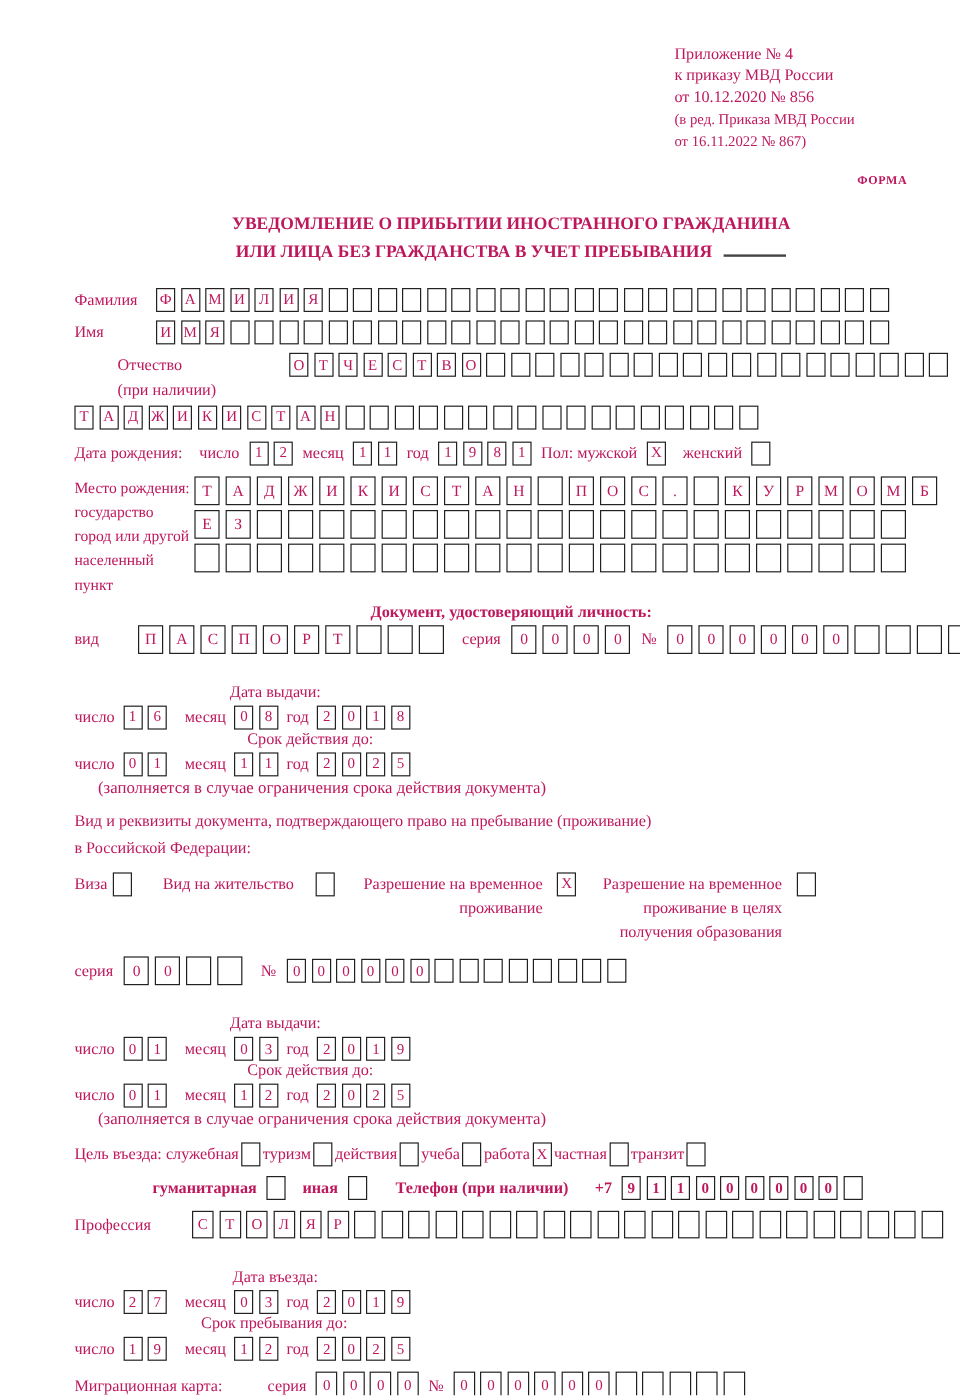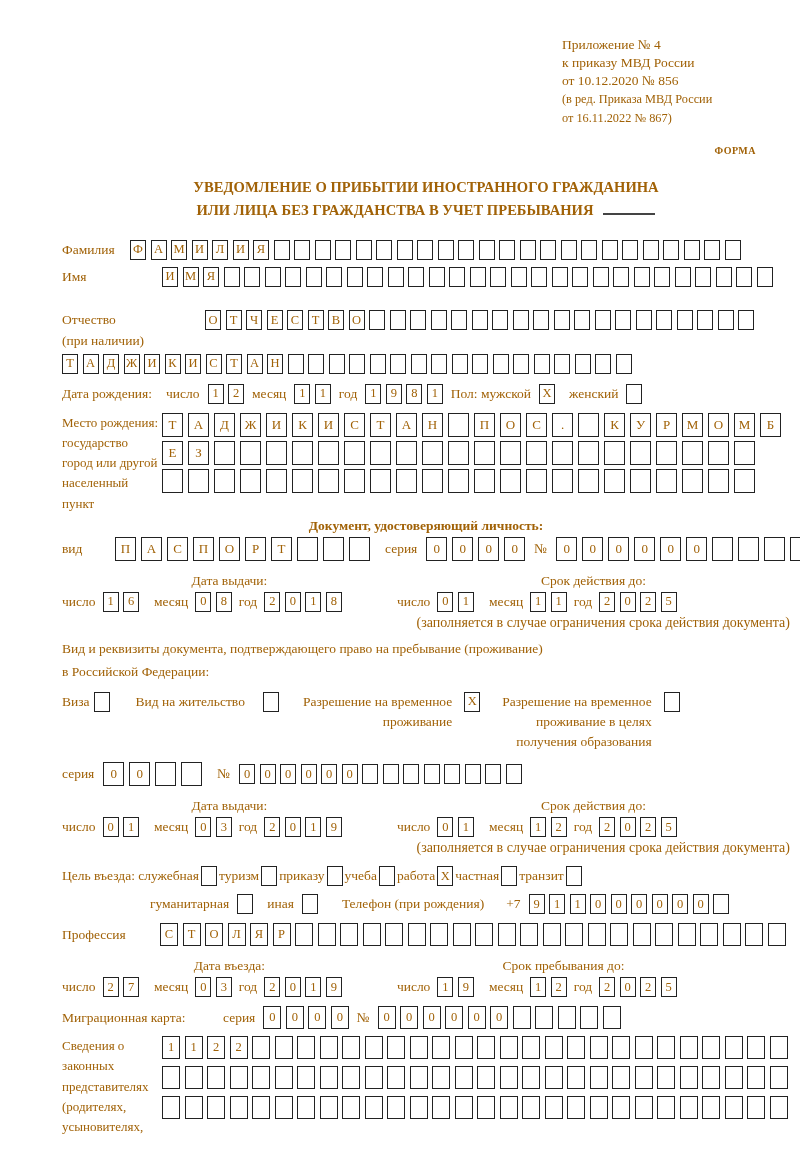--- a/index.html
+++ b/index.html
@@ -1,19 +1,19 @@
 <!DOCTYPE html>
 <html><head>
 <meta charset="utf-8">
 <style>
   html,body{margin:0;padding:0;background:#fff;}
   .page{
     width:800px;height:1163px;box-sizing:border-box;position:relative;
     padding:36px 10px 0 62px;
-    font-family:"Liberation Serif", serif;color:#a16207;font-size:13.5px;
+    font-family:"Liberation Serif", serif;color:#be185d;font-size:13.5px;
     overflow:hidden;background:#fff;
   }
   .topright{margin-left:500px;width:235px;line-height:1.32;}
   .topright .small{font-size:12.3px;margin-top:3px;line-height:1.3;}
   .forma{margin-top:18px;text-align:right;padding-right:34px;font-weight:bold;font-size:10px;letter-spacing:.5px;}
   .title{margin-top:20px;text-align:center;font-weight:bold;font-size:14.6px;line-height:1.55;}
   .uline{display:inline-block;width:52px;height:0;border-bottom:2.2px solid #444;margin-left:10px;vertical-align:baseline;}
   .sect{margin-top:24px;font-weight:bold;font-size:13.6px;letter-spacing:.2px;}
 
   .row{display:flex;align-items:flex-start;flex-wrap:nowrap;}
@@ -28,21 +28,21 @@
   }
   .w{gap:5px;}
   .w .cell{width:21px;height:24px;font-size:13px;}
   .p{gap:4.5px;}
   .p .cell{width:18px;height:23px;}
   .stack{display:flex;flex-direction:column;gap:4px;}
 
   .inl{display:flex;align-items:center;flex-wrap:nowrap;}
   .inl .t{flex:none;}
 
-  .dates{display:flex;margin-top:12px;}
+  .dates{display:flex;margin-top:24px;flex-direction:column;}
   .dgroup{display:flex;flex-direction:column;}
   .dgroup .dtitle{text-align:center;margin-bottom:3px;}
   .dline{display:flex;align-items:center;gap:7px;}
   .dnote{font-size:14px;text-align:right;margin-top:3px;}
 
   .ptypes{display:flex;margin-top:8px;align-items:flex-start;}
   .pt{display:flex;align-items:flex-start;}
   .pt .txt{text-align:right;line-height:1.5;}
   .b{font-weight:bold;}
 </style>
@@ -96,21 +96,21 @@
         <span class="cell"></span>
         <span class="cell"></span>
         <span class="cell"></span>
         <span class="cell"></span>
         <span class="cell"></span>
         <span class="cell"></span>
         <span class="cell"></span>
       </span>
   </div>
 
-  <div class="row" style="margin-top:7px;align-items:flex-start;gap:32px;">
+  <div class="row" style="margin-top:7px;align-items:flex-end;">
     <div class="lbl" style="width:68px;">Имя</div>
     <span class="cellrow">
         <span class="cell">И</span>
         <span class="cell">М</span>
         <span class="cell">Я</span>
         <span class="cell"></span>
         <span class="cell"></span>
         <span class="cell"></span>
         <span class="cell"></span>
         <span class="cell"></span>
@@ -132,21 +132,21 @@
         <span class="cell"></span>
         <span class="cell"></span>
         <span class="cell"></span>
         <span class="cell"></span>
         <span class="cell"></span>
         <span class="cell"></span>
         <span class="cell"></span>
       </span>
   </div>
 
-  <div class="row" style="margin-top:23px;">
+  <div class="row" style="margin-top:7px;justify-content:flex-end;">
     <div class="lbl" style="width:143px;">
       <div>Отчество</div>
       <div>(при наличии)</div>
     </div>
     <span class="cellrow">
         <span class="cell">О</span>
         <span class="cell">Т</span>
         <span class="cell">Ч</span>
         <span class="cell">Е</span>
         <span class="cell">С</span>
@@ -526,21 +526,21 @@
 
   <div class="inl" style="margin-top:10px;gap:2px;">
     <span class="t">Цель въезда: служебная</span>
     <span class="cellrow">
         <span class="cell"></span>
       </span>
     <span class="t">туризм</span>
     <span class="cellrow">
         <span class="cell"></span>
       </span>
-    <span class="t">приказу</span>
+    <span class="t">действия</span>
     <span class="cellrow">
         <span class="cell"></span>
       </span>
     <span class="t">учеба</span>
     <span class="cellrow">
         <span class="cell"></span>
       </span>
     <span class="t">работа</span>
     <span class="cellrow">
         <span class="cell">X</span>
@@ -548,30 +548,30 @@
     <span class="t">частная</span>
     <span class="cellrow">
         <span class="cell"></span>
       </span>
     <span class="t">транзит</span>
     <span class="cellrow">
         <span class="cell"></span>
       </span>
   </div>
 
-  <div class="inl" style="margin-top:8px;gap:8px;margin-left:88px;">
+  <div class="inl" style="margin-top:8px;gap:8px;margin-left:65px;font-weight:bold;">
     <span class="t">гуманитарная</span>
     <span class="cellrow">
         <span class="cell"></span>
       </span>
     <span class="t" style="margin-left:6px;">иная</span>
     <span class="cellrow">
         <span class="cell"></span>
       </span>
-    <span class="t" style="margin-left:16px;">Телефон (при рождения)</span>
+    <span class="t" style="margin-left:16px;">Телефон (при наличии)</span>
     <span class="t" style="margin-left:14px;">+7</span>
     <span class="cellrow">
         <span class="cell">9</span>
         <span class="cell">1</span>
         <span class="cell">1</span>
         <span class="cell">0</span>
         <span class="cell">0</span>
         <span class="cell">0</span>
         <span class="cell">0</span>
         <span class="cell">0</span>

